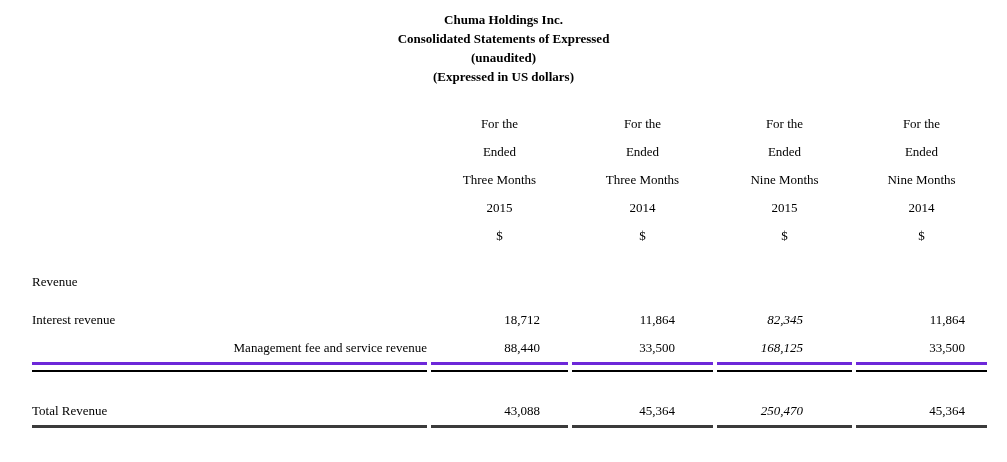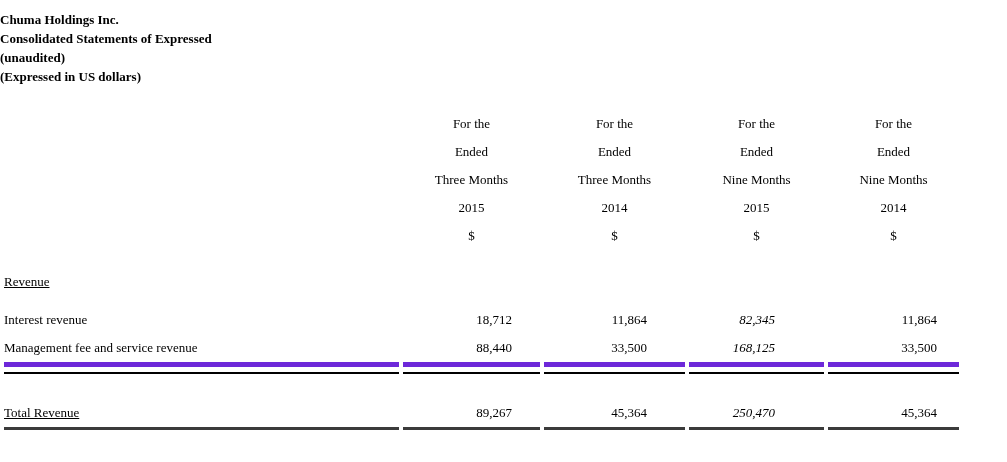--- a/index.html
+++ b/index.html
@@ -10,50 +10,52 @@
   body {
     width: 1007px;
     height: 462px;
     font-family: "Liberation Serif", "DejaVu Serif", serif;
     font-size: 13px;
     color: #000000;
     overflow: hidden;
   }
   .doc-title {
     padding-top: 10px;
+    text-align: center;
     font-weight: bold;
     line-height: 19px;
   }
   table.fin {
+    margin-left: 28px;
     margin-top: 24px;
     width: 963px;
     table-layout: fixed;
     border-collapse: separate;
     border-spacing: 4px 0;
   }
   table.fin td {
     padding: 0;
     vertical-align: middle;
     font-size: 13px;
     overflow: hidden;
     white-space: nowrap;
   }
   tr.hdr td { text-align: center; height: 28px; }
   tr.row td { height: 28px; }
-  td.label-section { padding-left: 10px; text-decoration: underline; }
+  td.label-section { padding-left: 10px; }
   td.label-item    { padding-left: 23px; }
   td.num { text-align: right; }
   td.num.c1 { padding-right: 28px; }
   td.num.c2 { padding-right: 38px; }
   td.num.c3 { padding-right: 49px; font-style: italic; }
   td.num.c4 { padding-right: 22px; }
   tr.spacer-lg td { height: 18px; }
   tr.spacer-md td { height: 10px; }
   tr.spacer-total td { height: 25px; }
-  tr.gray-underline td { border-bottom: 5px solid #6d28d9; }
+  tr.gray-underline td { border-bottom: 3px solid #6d28d9; text-align: right; }
   tr.rule-black td { height: 5px; border-bottom: 2px solid #000000; }
   tr.rule-thick td { height: 0; border-top: 3px solid #3b3b3b; }
 </style>
 </head>
 <body>
 
 <div class="doc-title">
   <div>Chuma Holdings Inc.</div>
   <div>Consolidated Statements of Expressed</div>
   <div>(unaudited)</div>
@@ -162,21 +164,21 @@
   <tr class="spacer-total">
     <td></td>
         <td></td>
         <td></td>
         <td></td>
         <td></td>
   </tr>
 
   <tr class="row">
     <td class="label-section">Total Revenue</td>
-    <td class="num c1">89,267</td>
+    <td class="num c1">43,088</td>
     <td class="num c2">45,364</td>
     <td class="num c3">250,470</td>
     <td class="num c4">45,364</td>
   </tr>
 
   <tr class="rule-thick">
     <td></td>
         <td></td>
         <td></td>
         <td></td>

